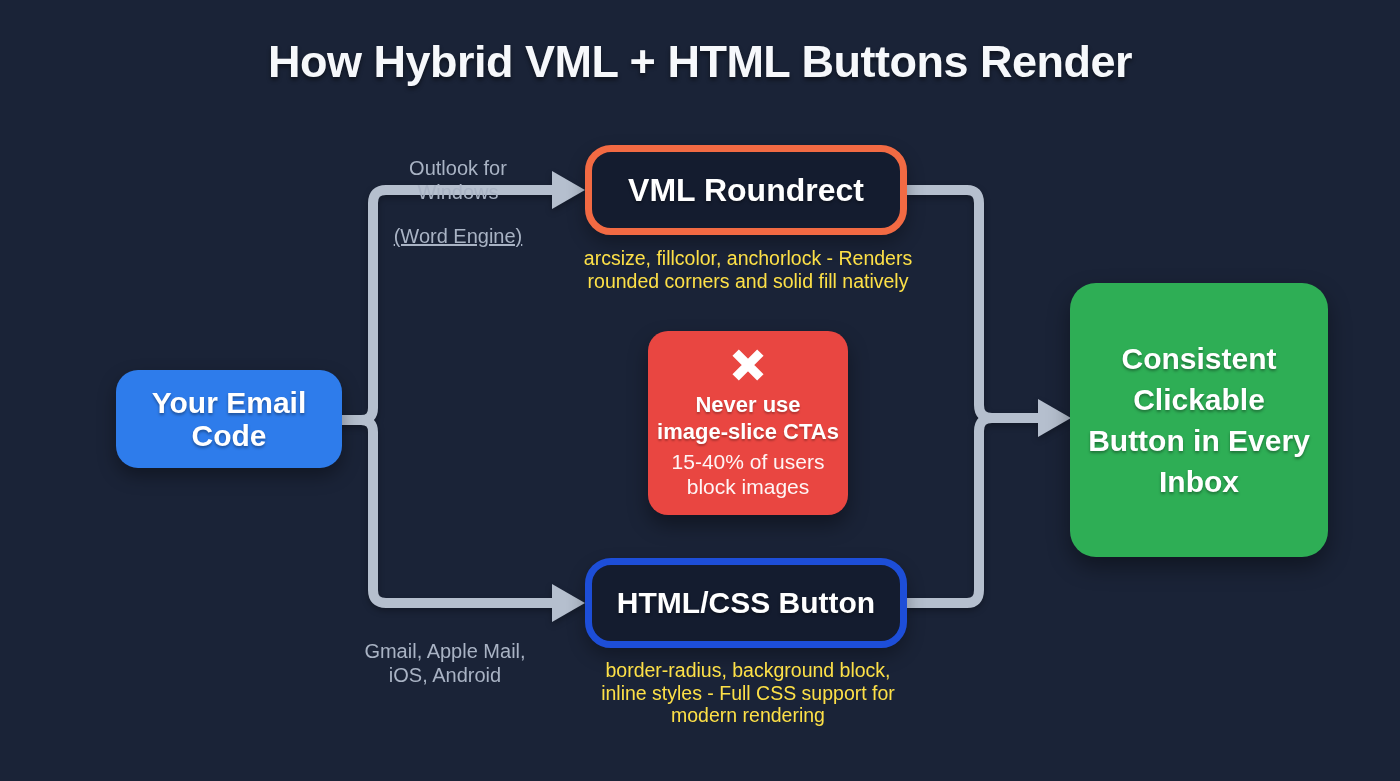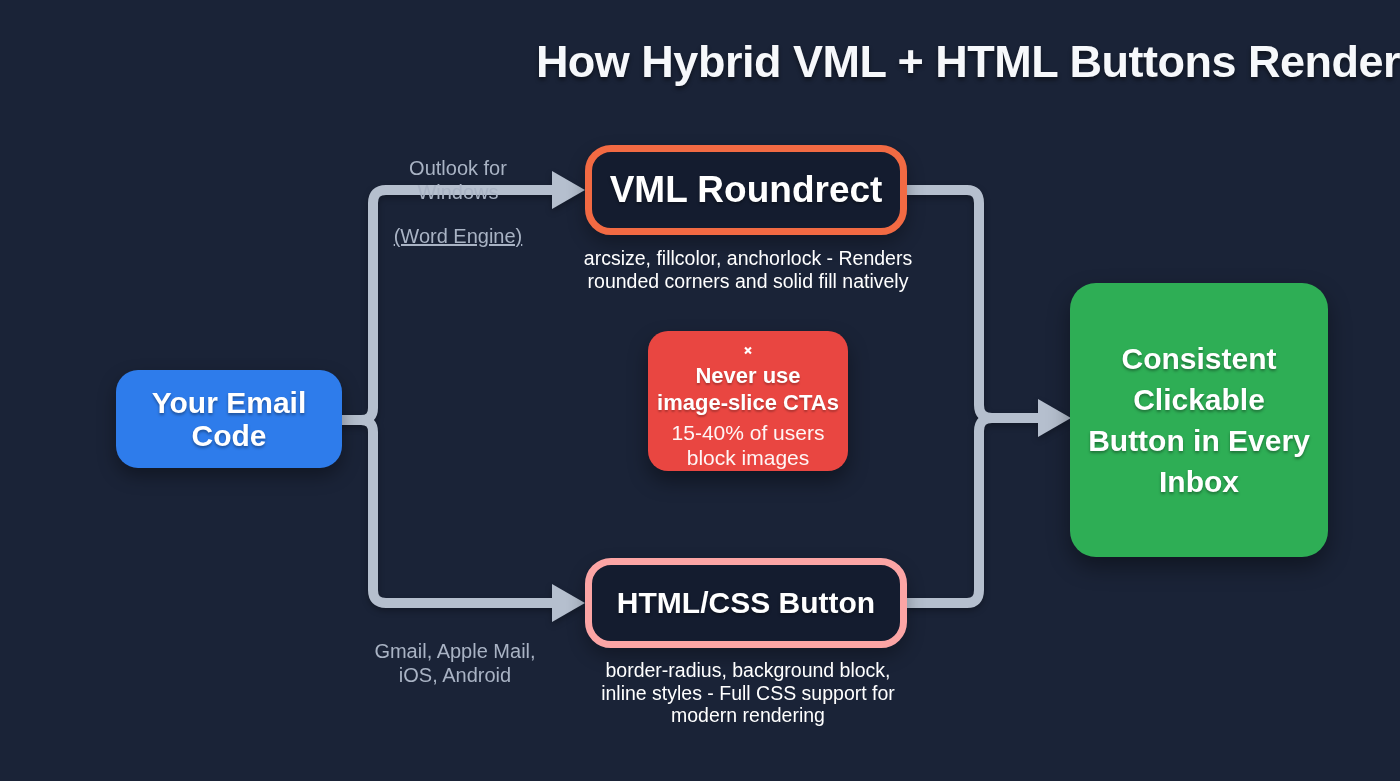--- a/index.html
+++ b/index.html
@@ -7,21 +7,21 @@
     position: relative;
     width: 1400px;
     height: 781px;
     background: #1a2337;
     overflow: hidden;
     font-family: "Liberation Sans", "DejaVu Sans", sans-serif;
   }
   .title {
     position: absolute;
     top: 36px; left: 0; width: 1400px;
-    text-align: right;
+    text-align: center;
     color: #f6f8fb;
     font-size: 45px;
     font-weight: 700;
     letter-spacing: -0.5px;
     text-shadow: 0 3px 4px rgba(0,0,0,0.45);
   }
   .connectors {
     position: absolute;
     inset: 0;
     filter: drop-shadow(0 3px 3px rgba(0,0,0,0.28));
@@ -44,43 +44,43 @@
     font-size: 30px;
     line-height: 1.1;
     box-shadow: 0 8px 18px rgba(0,0,0,0.35);
     margin-left: 44px;
   }
   .node-vml {
     left: 585px; top: 145px; width: 322px; height: 90px;
     background: rgba(12,18,34,0.35);
     border: 7px solid #f26a43;
     border-radius: 26px;
-    font-size: 37px;
+    font-size: 32px;
     box-shadow: 0 8px 18px rgba(0,0,0,0.30);
   }
   .node-html {
     left: 585px; top: 558px; width: 322px; height: 90px;
     background: rgba(12,18,34,0.35);
-    border: 7px solid #fca5a5;
+    border: 7px solid #1d4ed8;
     border-radius: 26px;
     font-size: 30px;
     box-shadow: 0 8px 18px rgba(0,0,0,0.30);
   }
   .node-result {
     left: 1070px; top: 283px; width: 258px; height: 274px;
     background: #2eae55;
     border-radius: 26px;
     font-size: 30px;
     line-height: 1.37;
     padding: 8px 16px;
     box-shadow: 0 10px 22px rgba(0,0,0,0.38);
   }
   .warning-card {
     position: absolute;
-    left: 648px; top: 331px; width: 200px; height: 140px;
+    left: 648px; top: 331px; width: 200px; height: 184px;
     background: #e94641;
     border-radius: 20px;
     box-sizing: border-box;
     padding-top: 15px;
     display: flex;
     flex-direction: column;
     align-items: center;
     text-align: center;
     box-shadow: 0 10px 20px rgba(0,0,0,0.38);
   }
@@ -105,24 +105,24 @@
     position: absolute;
     color: #a9b3c4;
     font-size: 20px;
     line-height: 1.22;
     text-align: center;
     white-space: pre-line;
     margin-top: 23px;
   }
   .label-outlook  { left: 368px; top: 133px; width: 180px; }
   .label-engine   { left: 358px; top: 201px; width: 200px; text-decoration: underline; }
-  .label-gmail    { left: 335px; top: 616px; width: 240px; }
+  .label-gmail    { left: 325px; top: 616px; width: 240px; }
   .caption {
     position: absolute;
-    color: #ffffff;
+    color: #fde047;
     font-size: 19.5px;
     line-height: 1.16;
     text-align: center;
     white-space: pre-line;
   }
   .caption-vml  { left: 568px; top: 247px; width: 360px; }
   .caption-html { left: 568px; top: 659px; width: 360px; }
 </style>
 </head>
 <body>

